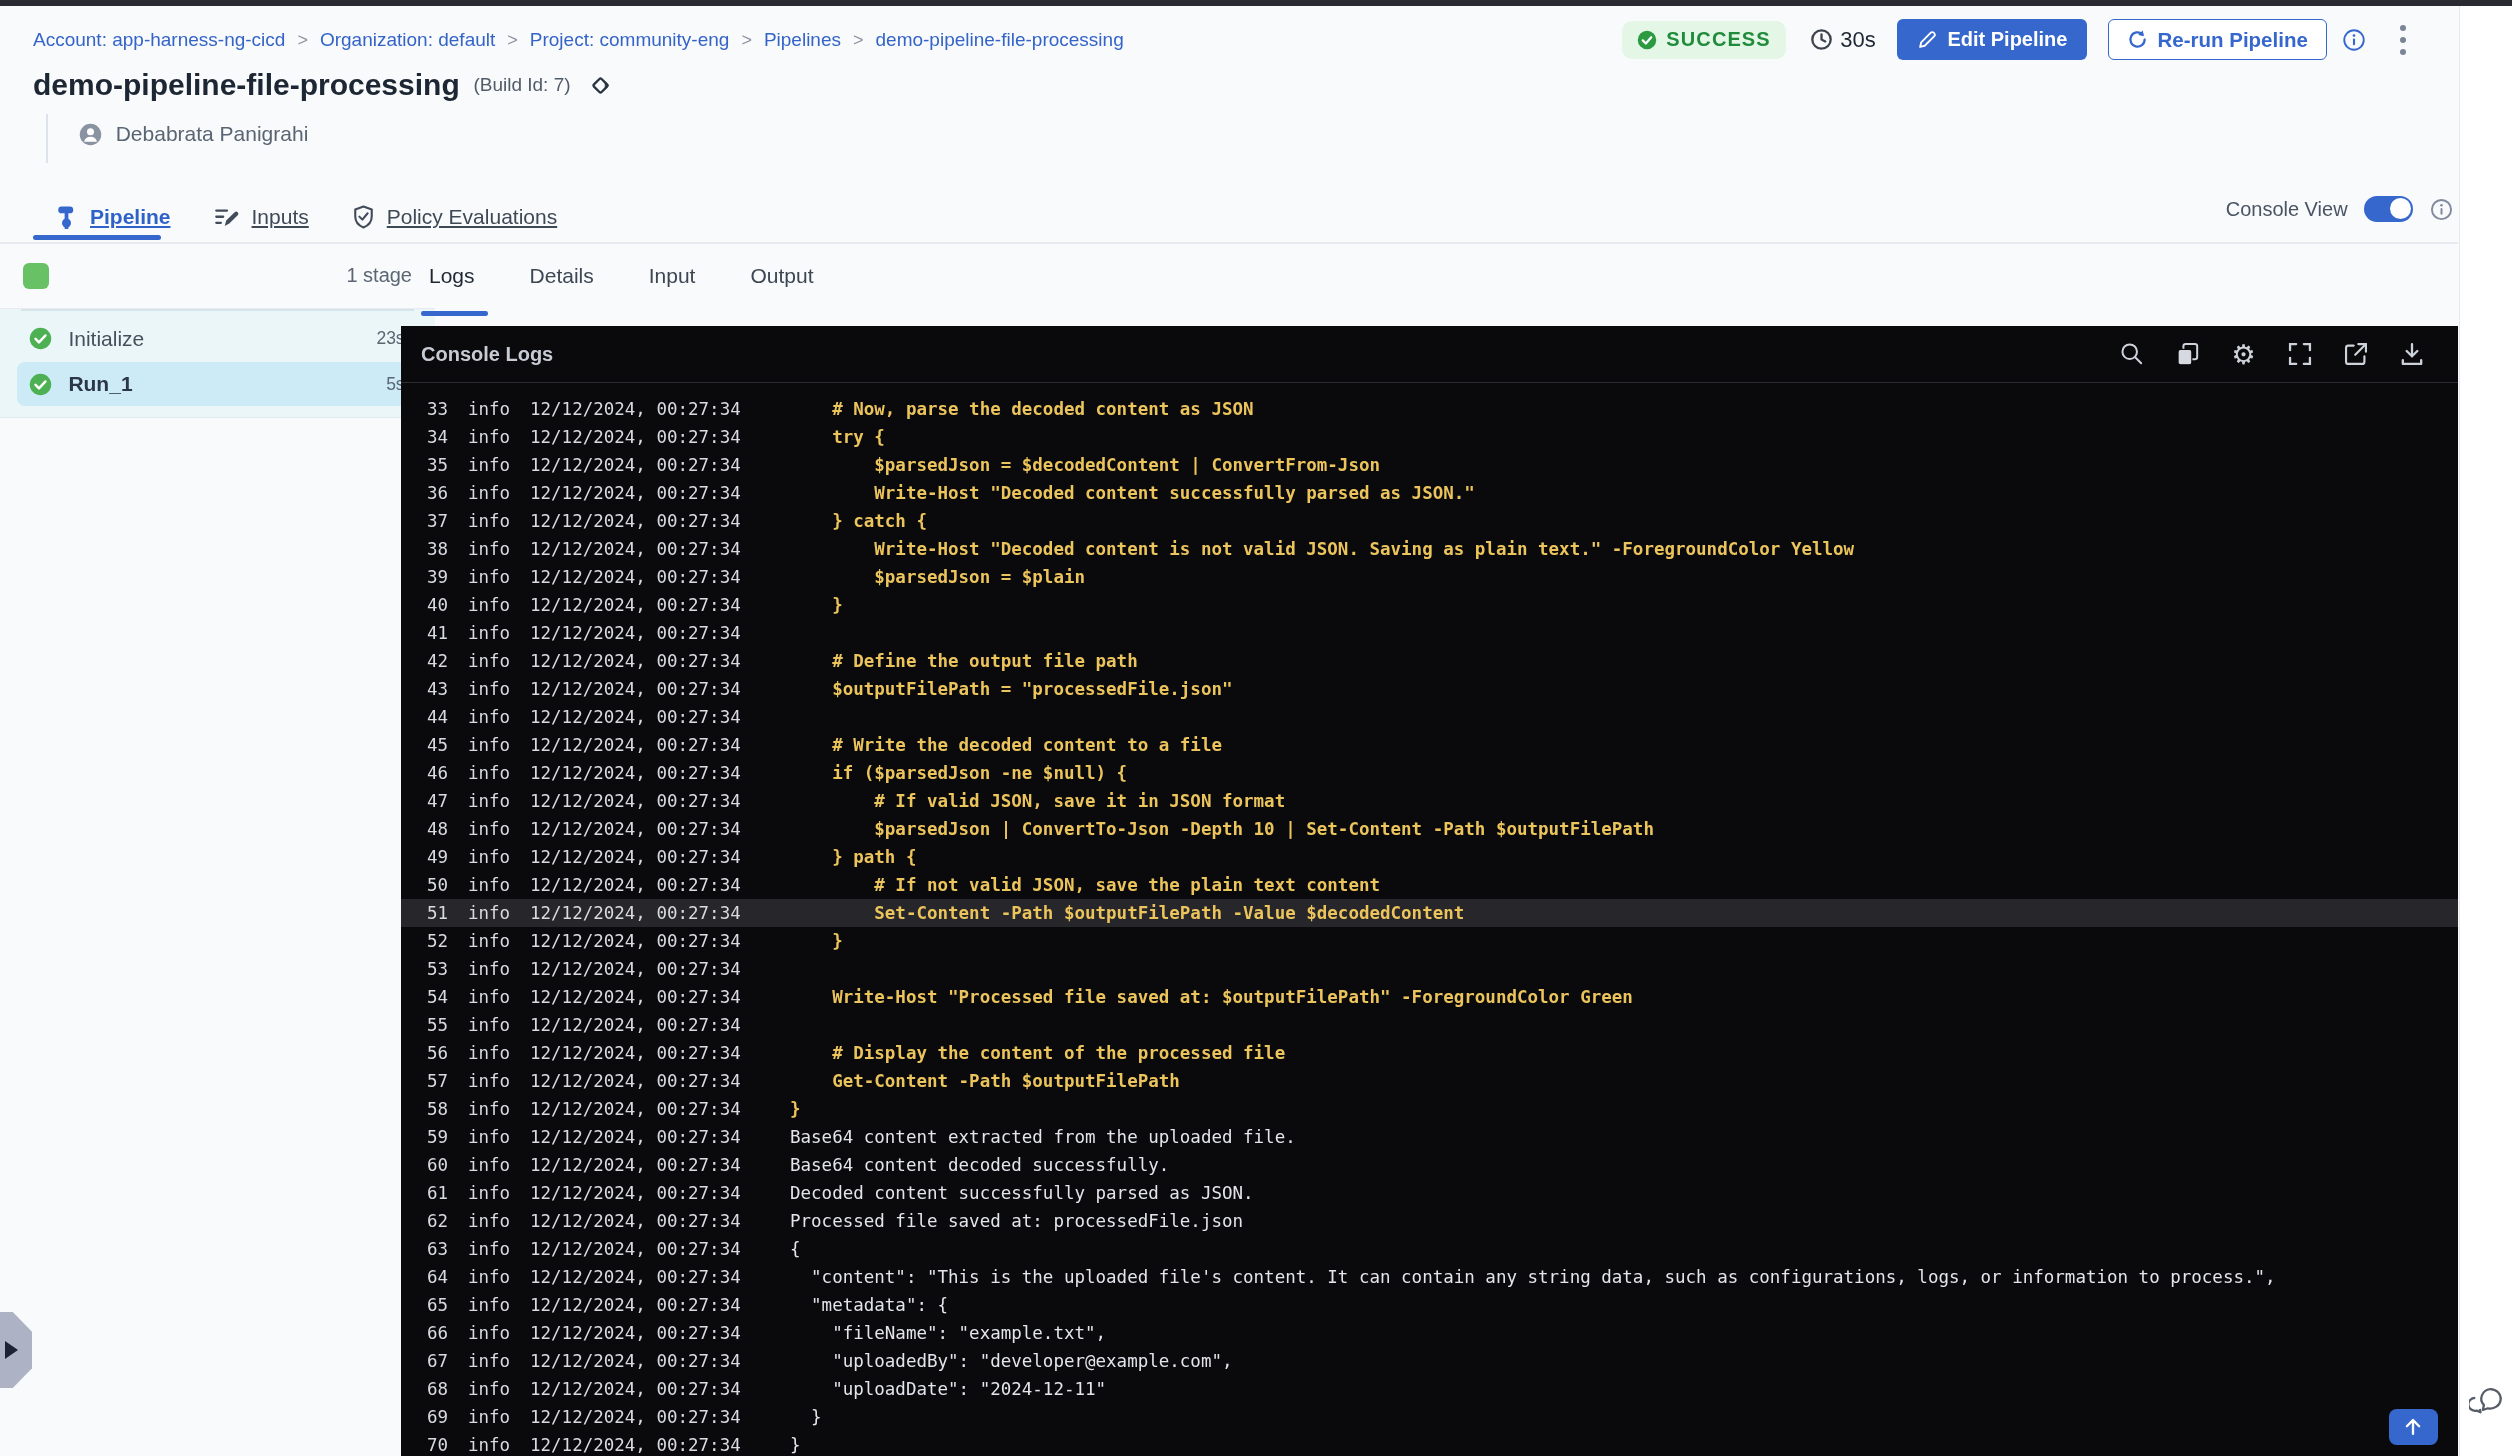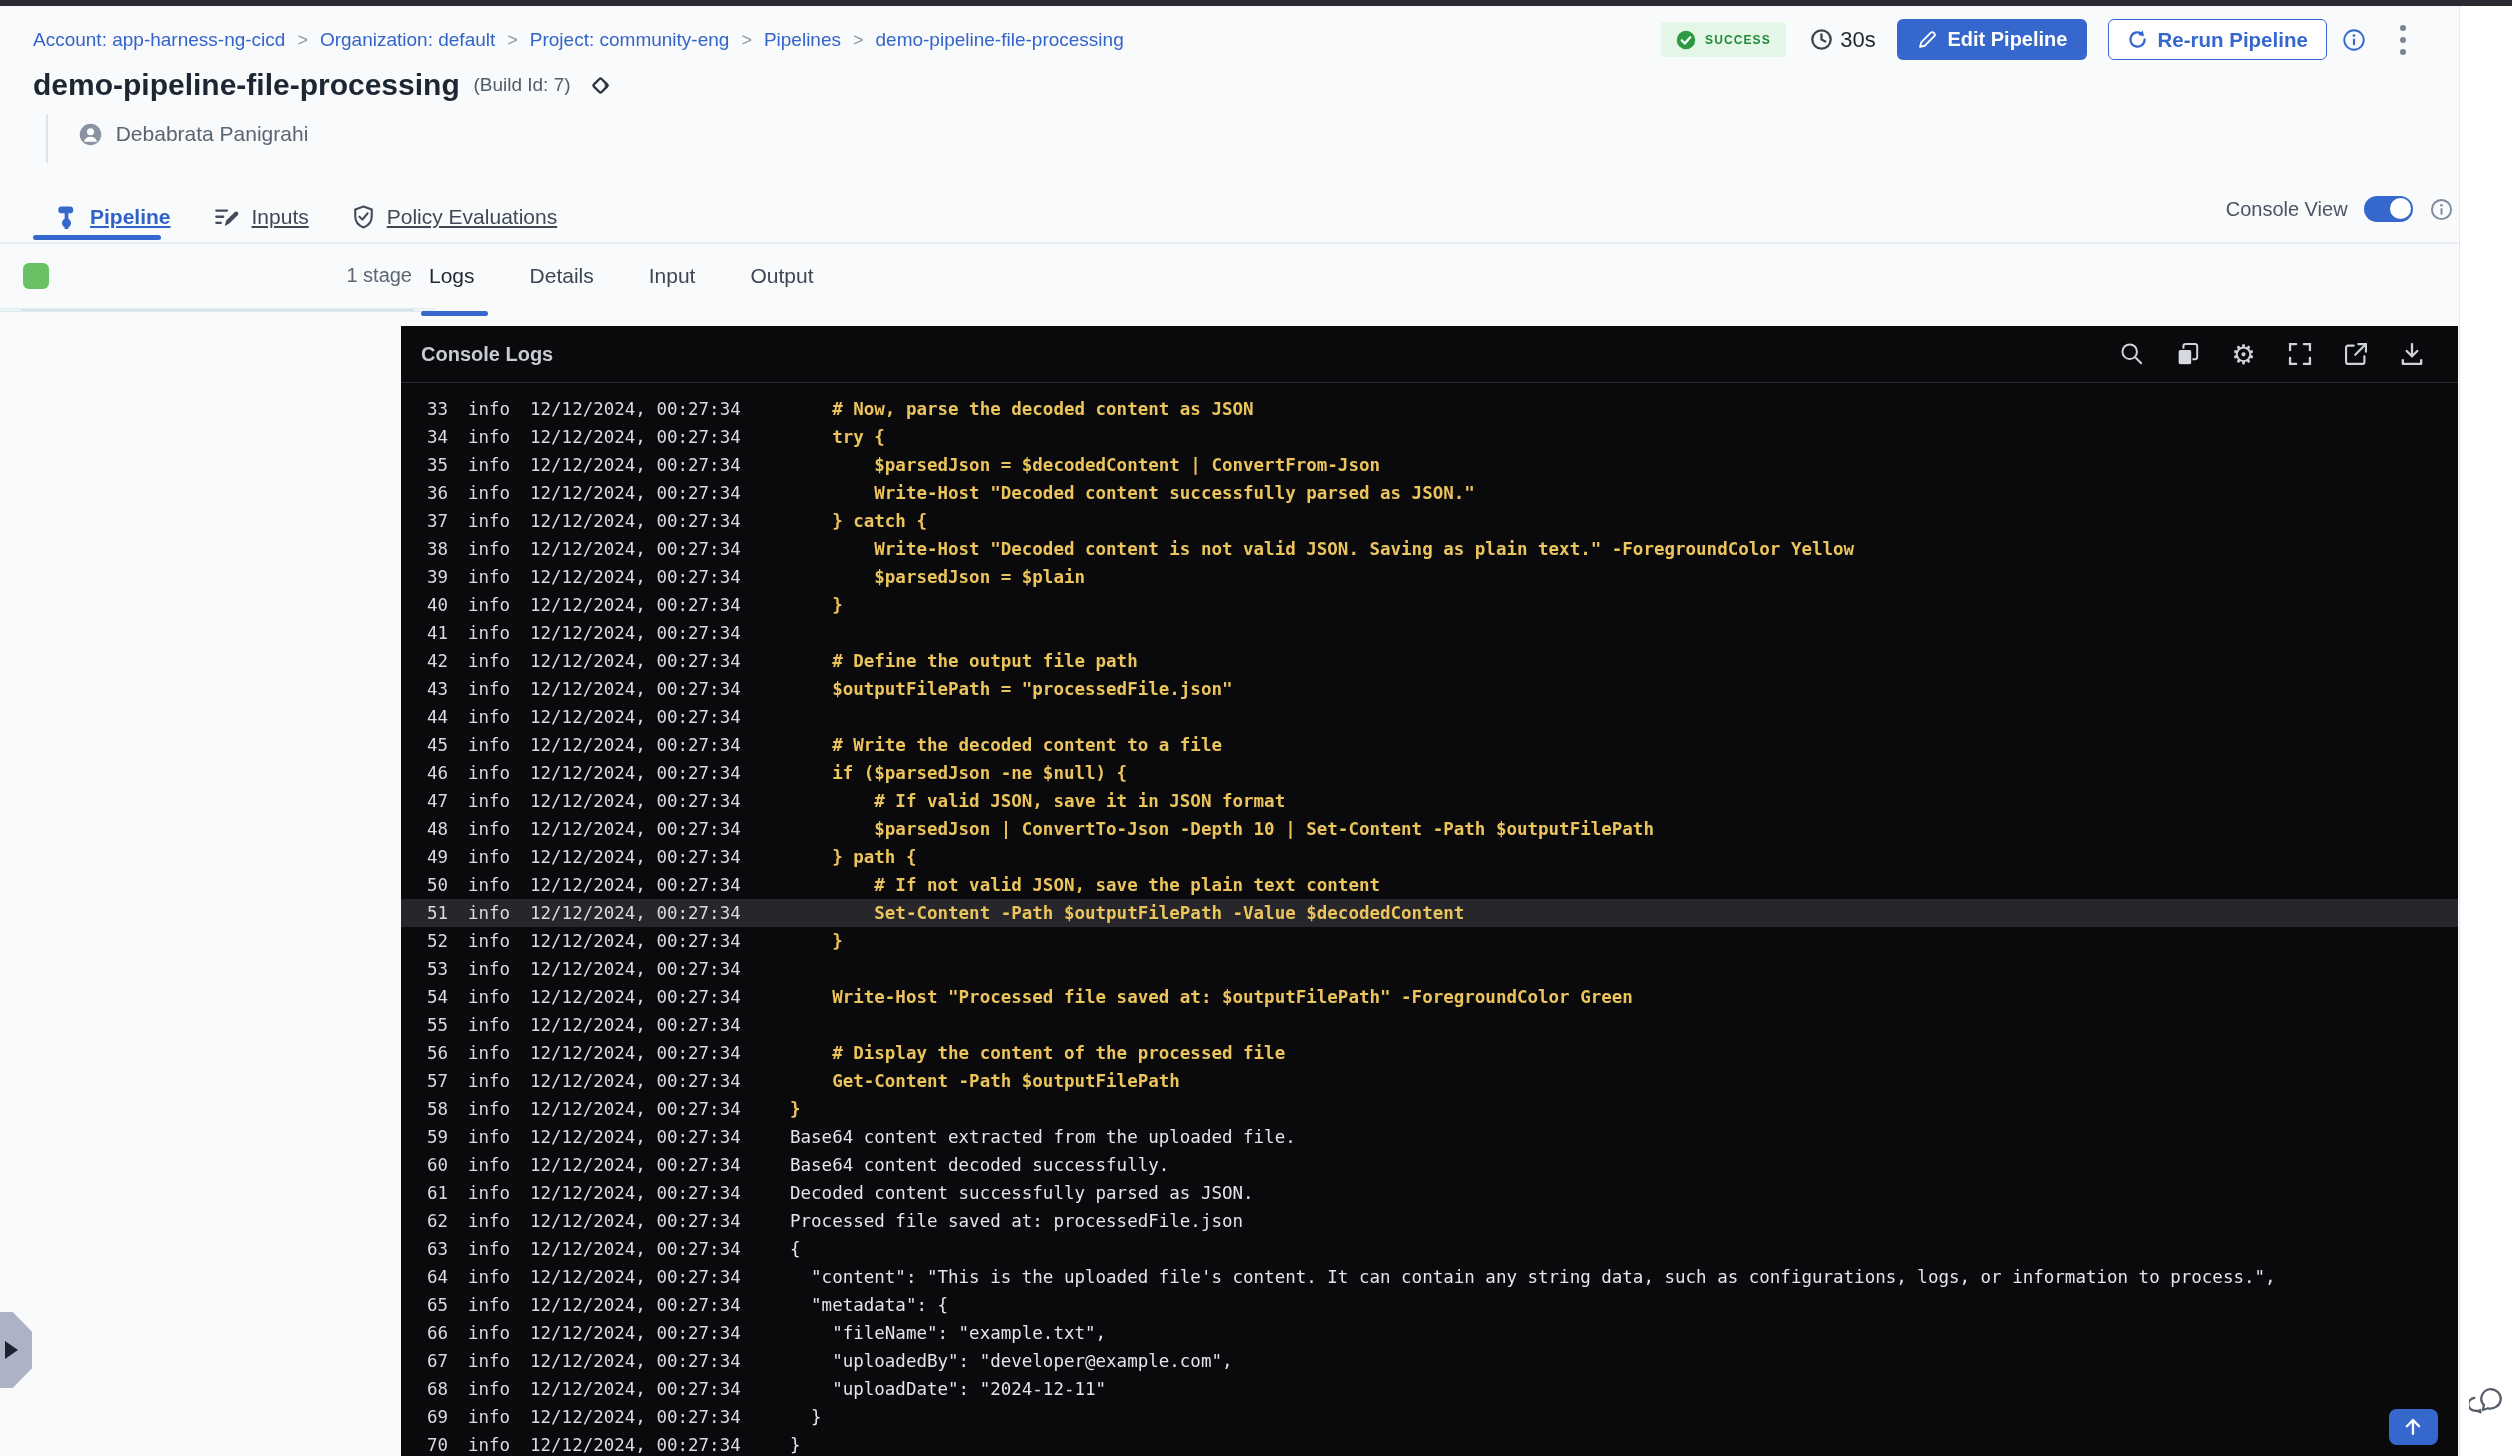--- a/index.html
+++ b/index.html
@@ -18,21 +18,21 @@
 
   
   .breadcrumb{position:absolute;left:33px;top:29px;font-size:19px;color:#3464c8;
               display:flex;align-items:center;white-space:nowrap;}
   .breadcrumb .crumb{color:#3464c8;cursor:pointer;}
   .breadcrumb .sep{color:#8a93a0;margin:0 12px;font-size:18px;}
 
   .top-actions{position:absolute;top:16.7px;right:101px;height:46px;display:flex;
                align-items:center;gap:21px;}
   .badge-success{display:flex;align-items:center;gap:9px;background:#e4f6e5;color:#1f8b3b;
-                 font-weight:bold;font-size:12px;letter-spacing:1.1px;border-radius:3px;
+                 font-weight:bold;font-size:20px;letter-spacing:1.1px;border-radius:10px;
                  padding:7.6px 15px;}
   .duration{display:flex;align-items:center;gap:7.6px;font-size:22px;color:#1f2733;margin-left:3px;}
   .btn-primary{display:flex;align-items:center;gap:10.6px;background:#3567cd;color:#fff;
                font-size:20px;font-weight:600;border:none;border-radius:6px;height:41px;
                padding:0 20px;cursor:pointer;}
   .btn-outline{display:flex;align-items:center;gap:9px;background:#fff;color:#3567cd;
                font-size:20.5px;font-weight:600;border:1.5px solid #3567cd;border-radius:6px;
                height:41px;padding:0 18px;cursor:pointer;}
   .info-round{margin-left:-6px;}
   .kebab{margin-left:9px;display:flex;flex-direction:column;gap:6px;cursor:pointer;padding:4.6px;}
@@ -262,20 +262,42 @@
     </span>
   </div>
 
   <aside class="sidebar">
     <div class="stage-count-row">
       <span class="stage-square"></span>
       <span class="stage-count">1 stage</span>
     </div>
     <div class="stage-group">
       <div class="stage-divider"></div>
+      <div class="steps">
+        <div class="step">
+          <span style="display:flex;">
+            <svg width="23" height="23" viewBox="0 0 30 30">
+                <circle cx="15" cy="15" r="14" fill="#4db153"></circle>
+                <polyline points="8.5,15.5 13,20 21.5,11" fill="none" stroke="#fff" stroke-width="3.2" stroke-linecap="round" stroke-linejoin="round"></polyline>
+              </svg>
+          </span>
+          <span class="step-label">Initialize</span>
+          <span class="step-dur">23s</span>
+        </div>
+        <div class="step selected">
+          <span style="display:flex;">
+            <svg width="23" height="23" viewBox="0 0 30 30">
+                <circle cx="15" cy="15" r="14" fill="#4db153"></circle>
+                <polyline points="8.5,15.5 13,20 21.5,11" fill="none" stroke="#fff" stroke-width="3.2" stroke-linecap="round" stroke-linejoin="round"></polyline>
+              </svg>
+          </span>
+          <span class="step-label">Run_1</span>
+          <span class="step-dur">5s</span>
+        </div>
+      </div>
     </div>
   </aside>
 
   <div class="logtabs">
     <div class="row">
       <span class="logtab active">Logs</span>
       <span class="logtab">Details</span>
       <span class="logtab">Input</span>
       <span class="logtab">Output</span>
     </div>

